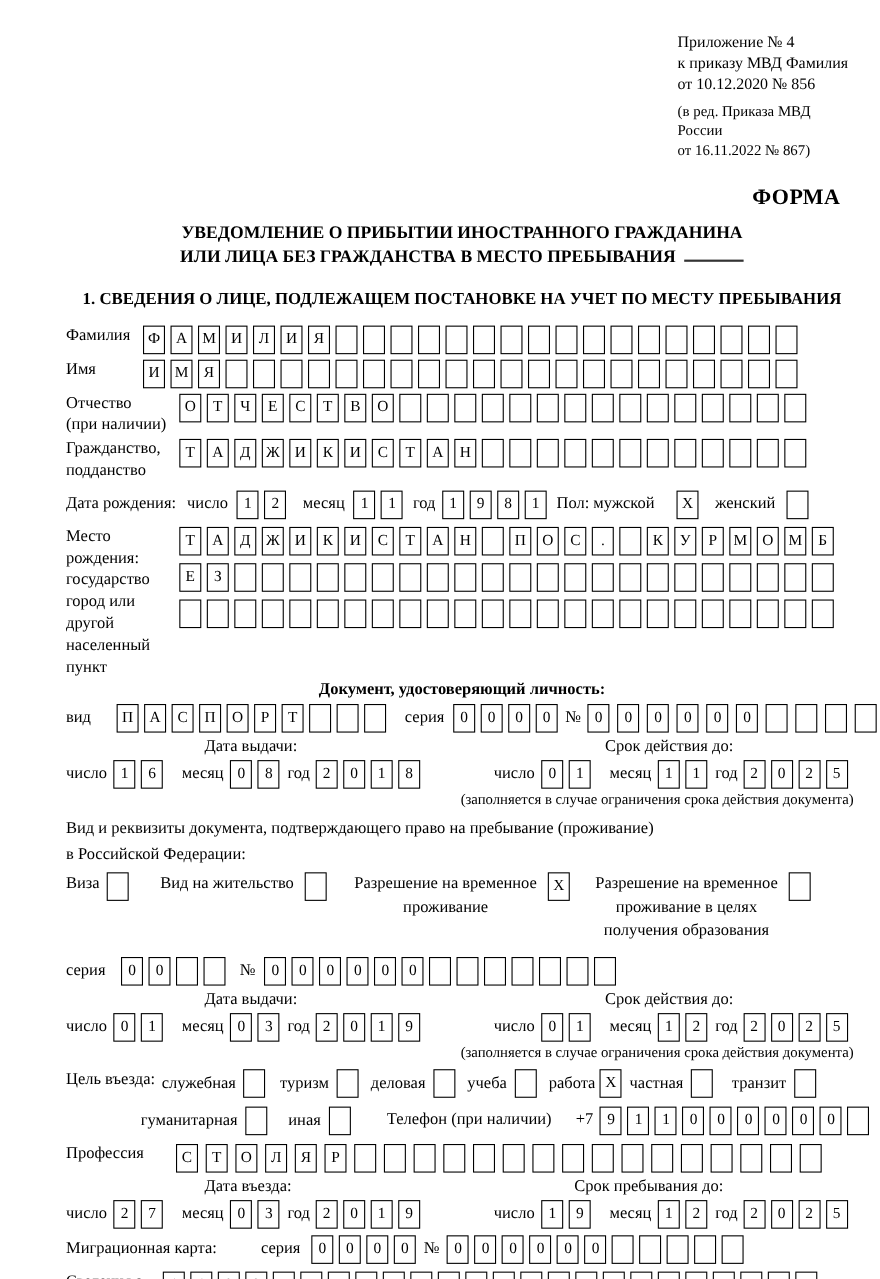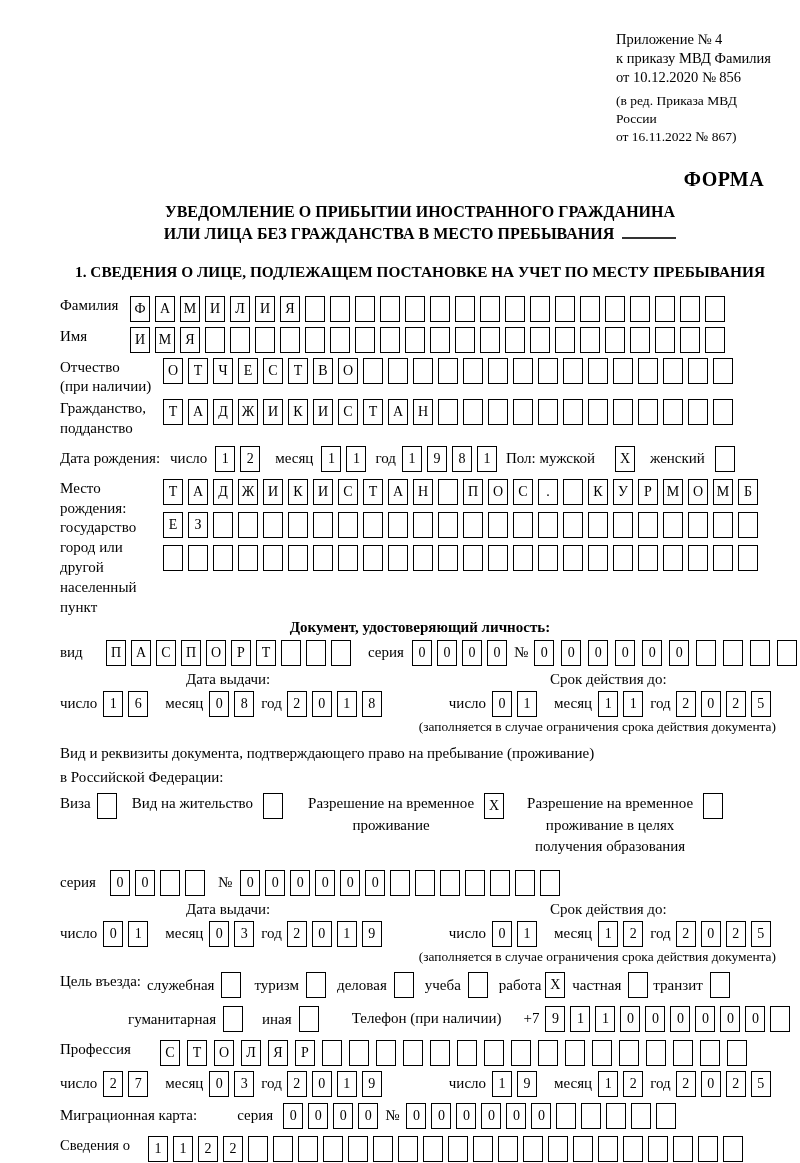--- a/index.html
+++ b/index.html
@@ -406,21 +406,21 @@
     <div>в Российской Федерации:</div>
   </div>
 
   <div class="opts">
     <span class="opt">
       <span class="txt">Виза</span>
       <span class="cells" style="margin-left:6px">
           <span class="cell"></span>
         </span>
     </span>
-    <span class="opt" style="margin-left:10px">
+    <span class="opt" style="margin-left:24px">
       <span class="txt">Вид на жительство</span>
       <span class="cells">
           <span class="cell"></span>
         </span>
     </span>
     <span class="opt" style="margin-left:20px">
       <span class="txt">
         <span style="display:block">Разрешение на временное</span>
         <span style="display:block">проживание</span>
       </span>
@@ -543,21 +543,21 @@
         <span class="cells" style="margin-left:4px">
           <span class="cell">X</span>
         </span>
       </span>
     <span class="kv" style="margin-left:2px">
         <span>частная</span>
         <span class="cells">
           <span class="cell"></span>
         </span>
       </span>
-    <span class="kv" style="margin-left:0">
+    <span class="kv" style="margin-left:12px">
         <span>транзит</span>
         <span class="cells">
           <span class="cell"></span>
         </span>
       </span>
   </div>
 
   <div class="frow" style="align-items:center;margin-bottom:8px">
     <span class="kv" style="margin-left:68px">
         <span>гуманитарная</span>
@@ -608,20 +608,24 @@
         <span class="cell"></span>
         <span class="cell"></span>
         <span class="cell"></span>
         <span class="cell"></span>
         <span class="cell"></span>
         <span class="cell"></span>
         <span class="cell"></span>
       </span>
   </div>
 
+  <div class="dhdr" style="margin-top:4px">
+    <span style="left:126px">Дата въезда:</span>
+    <span style="left:462px">Срок пребывания до:</span>
+  </div>
   <div class="frow" style="align-items:center;margin-bottom:6px">
     <span class="dg">
       <span class="lbl">число</span>
       <span class="cells">
           <span class="cell">2</span>
           <span class="cell">7</span>
         </span>
       <span class="lbl mid">месяц</span>
       <span class="cells">
           <span class="cell">0</span>

